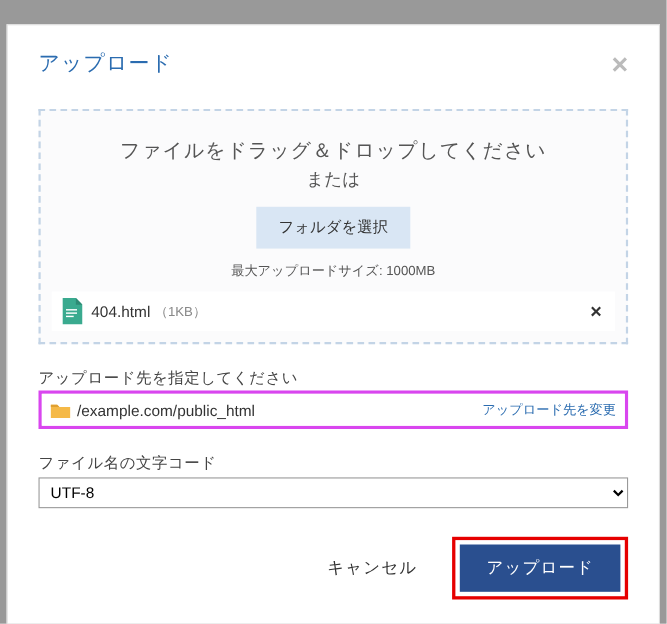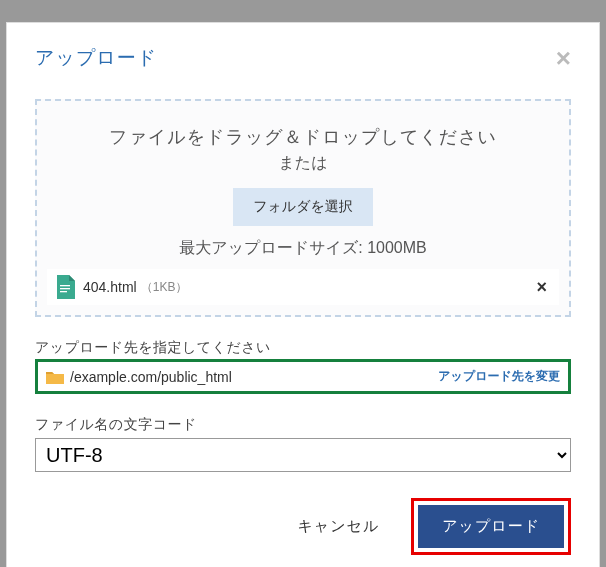--- a/index.html
+++ b/index.html
@@ -67,24 +67,24 @@
     padding: 10px 20px;
     font-size: 14px;
     cursor: pointer;
   }
   .hl-red {
     border: 3px solid #e60000;
     padding: 4px;
     display: inline-block;
   }
   .hl-red-block {
-    border: 3px solid #15803d;
+    border: 3px solid #d946ef;
   }
   .max-size {
-    font-size: 16px;
+    font-size: 12px;
     color: #555;
     margin-top: 12px;
     margin-bottom: 10px;
   }
   .file-row {
     display: flex;
     align-items: center;
     background: #fff;
     padding: 6px 8px;
     text-align: left;
@@ -133,25 +133,25 @@
   .dest-path {
     font-size: 14px;
     color: #333;
     margin-left: 6px;
   }
   .dest-change {
     margin-left: auto;
     color: #2b6cb0;
     font-size: 12px;
     cursor: pointer;
-    font-weight: bold;
+    font-weight: normal;
   }
   .encoding-select {
     width: 100%;
-    font-size: 20px;
+    font-size: 14px;
     padding: 4px 6px;
     border: 1px solid #999;
     background: #fff;
     margin-top: 2px;
   }
   .footer-row {
     display: flex;
     justify-content: flex-end;
     align-items: center;
     gap: 32px;

